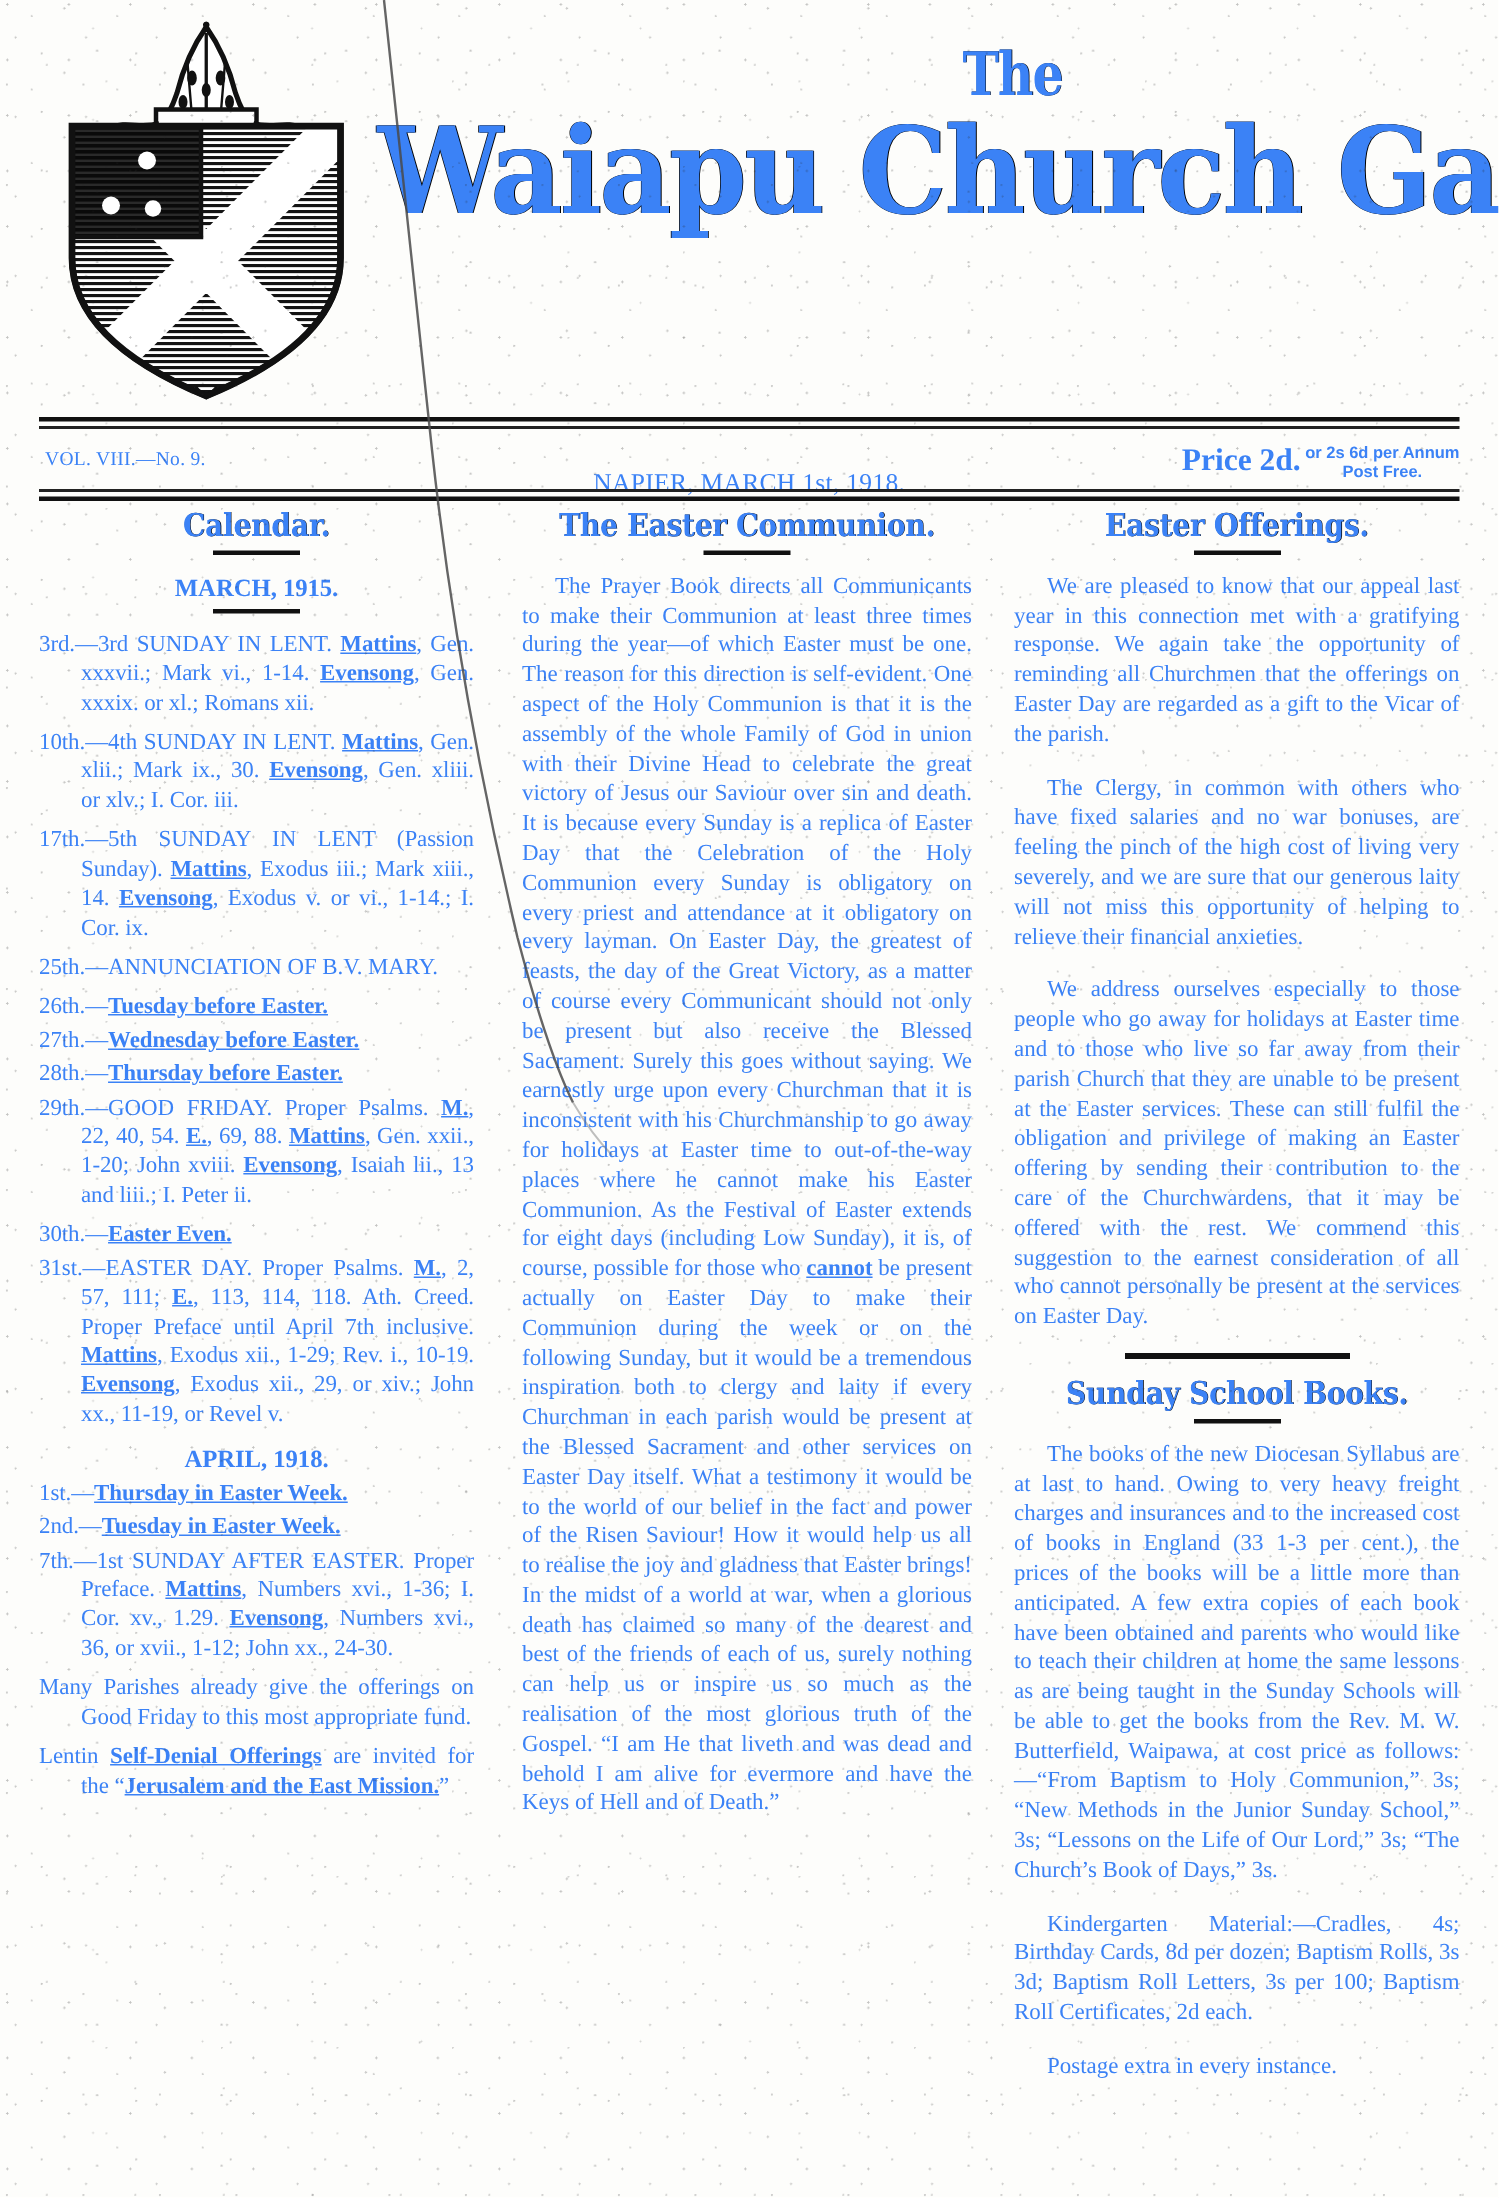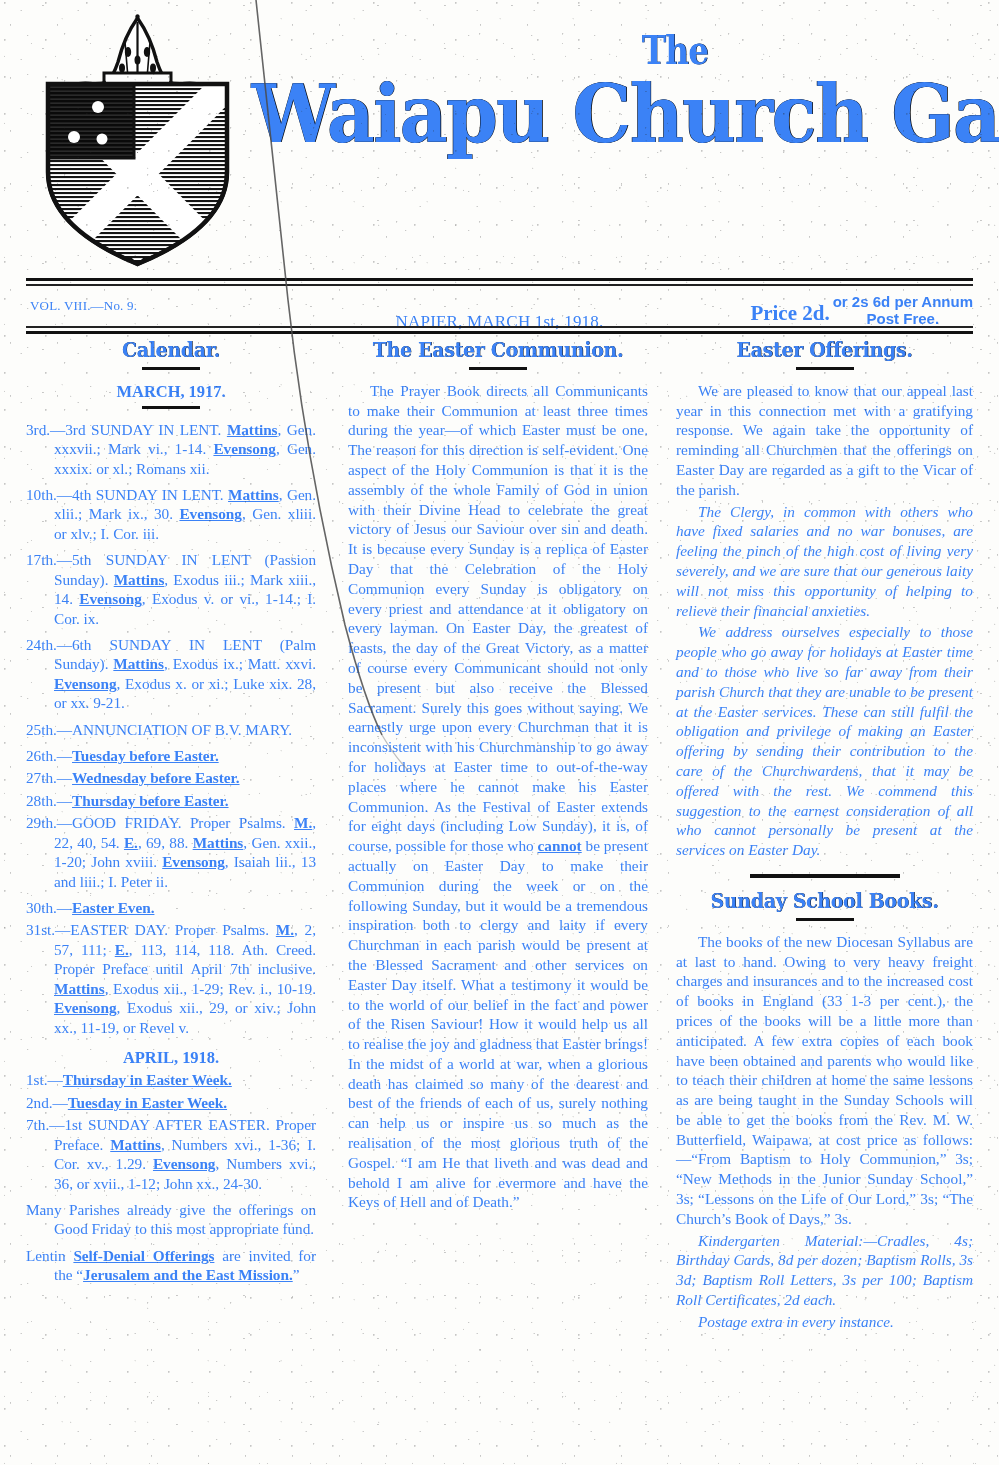--- a/index.html
+++ b/index.html
@@ -133,21 +133,21 @@
   }
   .imprint .price .p1 {
     display: inline-block;
     font-size: 21px; font-weight: 700; vertical-align: bottom;
     padding-bottom: 2px;
     text-align: right;
   }
   .imprint .price .p2 {
     display: inline-block;
     font-family: "Liberation Sans", sans-serif;
-    font-size: 15px; font-weight: 700; line-height: 1.12;
+    font-size: 11px; font-weight: 700; line-height: 1.12;
     text-align: center; vertical-align: bottom;
     padding-left: 3px;
   }
 
   
   .columns {
     position: absolute;
     left: 0; top: 336px;
     width: 999px;
     height: 1100px;
@@ -203,21 +203,21 @@
   }
   .cal-item.tight { margin-bottom: 3px; }
 
   .para {
     margin: 0;
     text-indent: 22px;
     text-align: justify;
     line-height: 1.295;
     hyphens: auto;
   }
-  .para + .para { margin-top: 2px; font-style: italic; }
+  .para + .para { margin-top: 16px; }
 
   b, strong { font-weight: 700; text-decoration: underline; }
 
   .col-1 .cal-item, .col-1 .month-head { letter-spacing: -0.05px; }
 
   
   .tail { height: 6px; }
 </style>
 </head>
 <body>
@@ -303,28 +303,27 @@
       <div class="gap"></div>
       <div class="thick"></div>
   </div>
 
   <div class="columns">
 
     <div class="col col-1">
       <div class="sec-head">Calendar.</div>
       <div class="head-rule"></div>
 
-      <div class="month-head">MARCH, 1917.</div>
+      <div class="month-head">MARCH, 1915.</div>
       <div class="head-rule"></div>
 
       <div>
         <div class="cal-item">3rd.—3rd SUNDAY IN LENT. <b>Mattins</b>, Gen. xxxvii.; Mark vi., 1-14. <b>Evensong</b>, Gen. xxxix. or xl.; Romans xii.</div>
         <div class="cal-item">10th.—4th SUNDAY IN LENT. <b>Mattins</b>, Gen. xlii.; Mark ix., 30. <b>Evensong</b>, Gen. xliii. or xlv.; I. Cor. iii.</div>
         <div class="cal-item">17th.—5th SUNDAY IN LENT (Passion Sunday). <b>Mattins</b>, Exodus iii.; Mark xiii., 14. <b>Evensong</b>, Exodus v. or vi., 1-14.; I. Cor. ix.</div>
-        <div class="cal-item">24th.—6th SUNDAY IN LENT (Palm Sunday). <b>Mattins</b>, Exodus ix.; Matt. xxvi. <b>Evensong</b>, Exodus x. or xi.; Luke xix. 28, or xx. 9-21.</div>
         <div class="cal-item">25th.—ANNUNCIATION OF B.V. MARY.</div>
         <div class="cal-item tight">26th.—<b>Tuesday before Easter.</b></div>
         <div class="cal-item tight">27th.—<b>Wednesday before Easter.</b></div>
         <div class="cal-item tight">28th.—<b>Thursday before Easter.</b></div>
         <div class="cal-item">29th.—GOOD FRIDAY. Proper Psalms. <b>M.</b>, 22, 40, 54. <b>E.</b>, 69, 88. <b>Mattins</b>, Gen. xxii., 1-20; John xviii. <b>Evensong</b>, Isaiah lii., 13 and liii.; I. Peter ii.</div>
         <div class="cal-item tight">30th.—<b>Easter Even.</b></div>
         <div class="cal-item">31st.—EASTER DAY. Proper Psalms. <b>M.</b>, 2, 57, 111; <b>E.</b>, 113, 114, 118. Ath. Creed. Proper Preface until April 7th inclusive. <b>Mattins</b>, Exodus xii., 1-29; Rev. i., 10-19. <b>Evensong</b>, Exodus xii., 29, or xiv.; John xx., 11-19, or Revel v.</div>
       </div>
 
       <div class="month-head">APRIL, 1918.</div>

